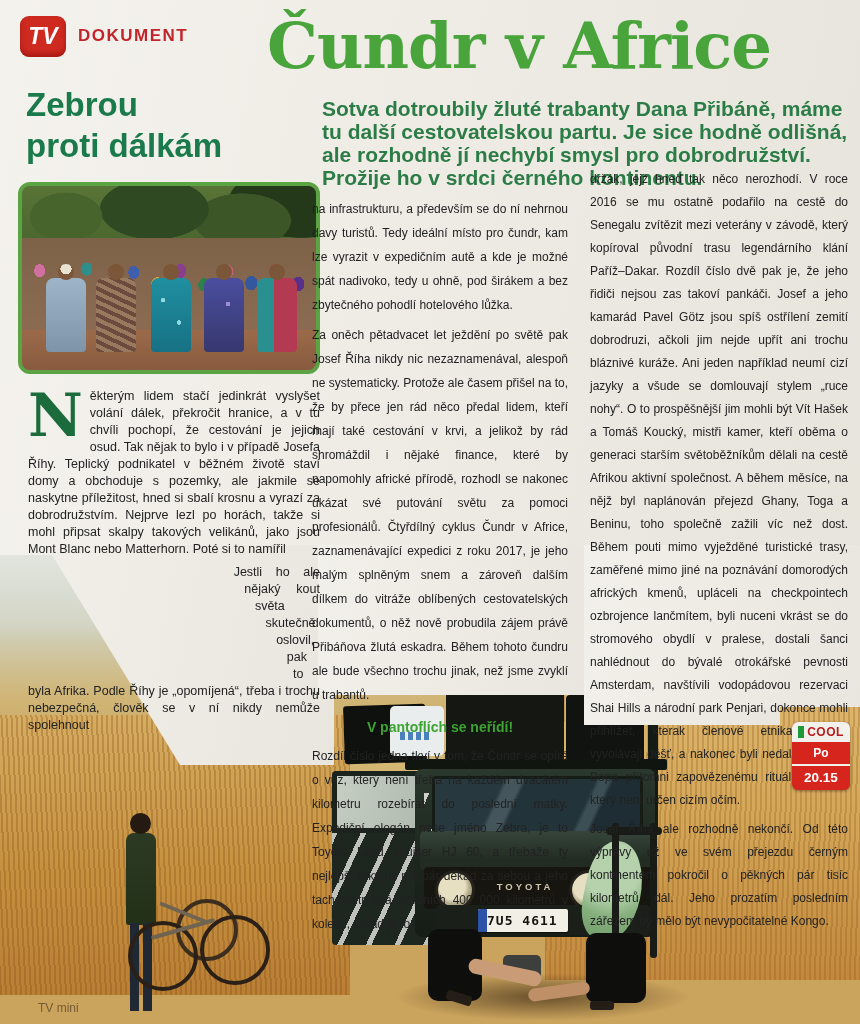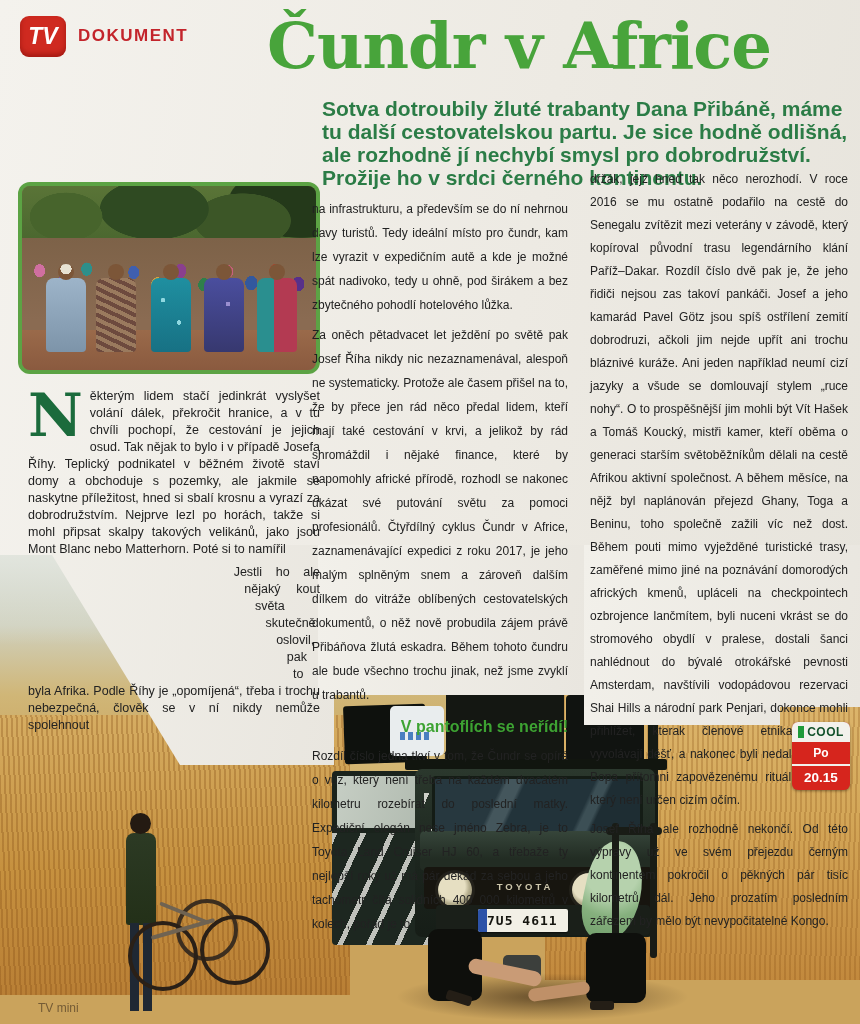--- a/index.html
+++ b/index.html
@@ -57,21 +57,21 @@
   
   .col{position:absolute;color:#222;text-align:justify;}
   .col p{margin:0 0 6px 0;}
   .col1{left:28px;top:388px;width:292px;font-size:12.5px;line-height:17px;}
   .col2{left:312px;top:178px;width:256px;font-size:12px;line-height:24px;margin-top:19px;}
   .col3{left:590px;top:168px;width:258px;font-size:12px;line-height:23px;}
   .dropcap{float:left;font-family:"DejaVu Serif",serif;font-weight:bold;font-size:60px;
            line-height:50px;color:#1b6b3c;padding:2px 7px 0 0;}
   .ramp1{float:left;width:100px;height:78px;shape-outside:polygon(0 0,42px 0,100px 78px,0 78px);}
   .ramp2{float:left;width:165px;height:112px;shape-outside:polygon(0 0,95px 0,165px 112px,0 112px);}
-  .subhead{color:#3da332;font-weight:bold;font-size:16px;margin:8px 0 5px 0 !important;text-align:right;}
+  .subhead{color:#3da332;font-weight:bold;font-size:14px;margin:8px 0 5px 0 !important;text-align:center;}
   
   .panel{position:absolute;background:linear-gradient(100deg,#f2f0ea,#e9e6df);}
   .panel-col1{left:0;top:545px;width:334px;height:220px;
       clip-path:polygon(46px 0,334px 0,334px 220px,180px 220px);}
   .panel-c2{left:318px;top:545px;width:266px;height:150px;}
   .panel-c3{left:584px;top:545px;width:276px;height:162px;}
   .panel-c3b{left:584px;top:707px;width:196px;height:18px;}
   
   .photo{position:absolute;left:0;top:555px;width:860px;height:469px;overflow:hidden;
          background:linear-gradient(#ccd2c6 0,#cfd0bd 70px,#d0b677 140px,#caa35c 220px);}
@@ -161,21 +161,21 @@
   .bw2{left:200px;top:360px;width:62px;height:62px;}
   .bw3{left:176px;top:344px;width:54px;height:54px;border-color:#3c2e1f;}
   .bike-frame{position:absolute;height:4px;background:#6f6352;border-radius:2px;}
   .bf1{left:150px;top:372px;width:66px;transform:rotate(-16deg);}
   .bf2{left:158px;top:356px;width:52px;transform:rotate(22deg);}
   
   .badge{position:absolute;left:792px;top:722px;width:58px;height:68px;background:#d6251d;border-radius:6px;
      overflow:hidden;box-shadow:0 1px 3px rgba(0,0,0,.4);z-index:9;}
   .badge-ch{height:20px;background:#f2f1ec;display:flex;align-items:center;justify-content:center;gap:3px;}
   .badge-ch-sq{width:6px;height:12px;background:#1f9a3a;}
-  .badge-ch-tx{color:#14532d;font-weight:bold;font-size:12px;letter-spacing:.5px;}
+  .badge-ch-tx{color:#b91c1c;font-weight:bold;font-size:12px;letter-spacing:.5px;}
   .badge-day{color:#fff;font-weight:bold;font-size:12px;text-align:center;line-height:22px;height:22px;
      border-bottom:2px solid #f2f1ec;}
   .badge-time{color:#fff;font-weight:bold;font-size:13.5px;text-align:center;line-height:24px;border-radius:6px;}
   .caption{position:absolute;left:38px;top:1001px;font-size:12px;color:rgba(45,32,22,.55);z-index:9;}
 </style>
 </head>
 <body>
 
 <div class="page">
 
@@ -237,20 +237,24 @@
   </div>
 
   <div class="panel panel-col1"></div>
   <div class="panel panel-c2"></div>
   <div class="panel panel-c3"></div>
   <div class="panel panel-c3b"></div>
 
   <div class="tv-logo">TV</div>
   <div class="section-label">DOKUMENT</div>
   <div class="main-title">Čundr v Africe</div>
+  <div class="kicker">
+    <div>Zebrou</div>
+    <div>proti dálkám</div>
+  </div>
   <div class="lead">Sotva dotroubily žluté trabanty Dana Přibáně, máme tu další cestovatelskou partu. Je sice hodně odlišná, ale rozhodně jí nechybí smysl pro dobrodružství. Prožije ho v srdci černého kontinentu.</div>
 
   <div class="group-photo">
     <div class="gp-foliage"></div>
     <div class="gp-crowd"></div>
     <div class="gp-ground"></div>
     <div class="gp-man gp-m1"></div>
     <div class="gp-man gp-m2"></div>
     <div class="gp-man gp-m3"></div>
     <div class="gp-man gp-m4"></div>

